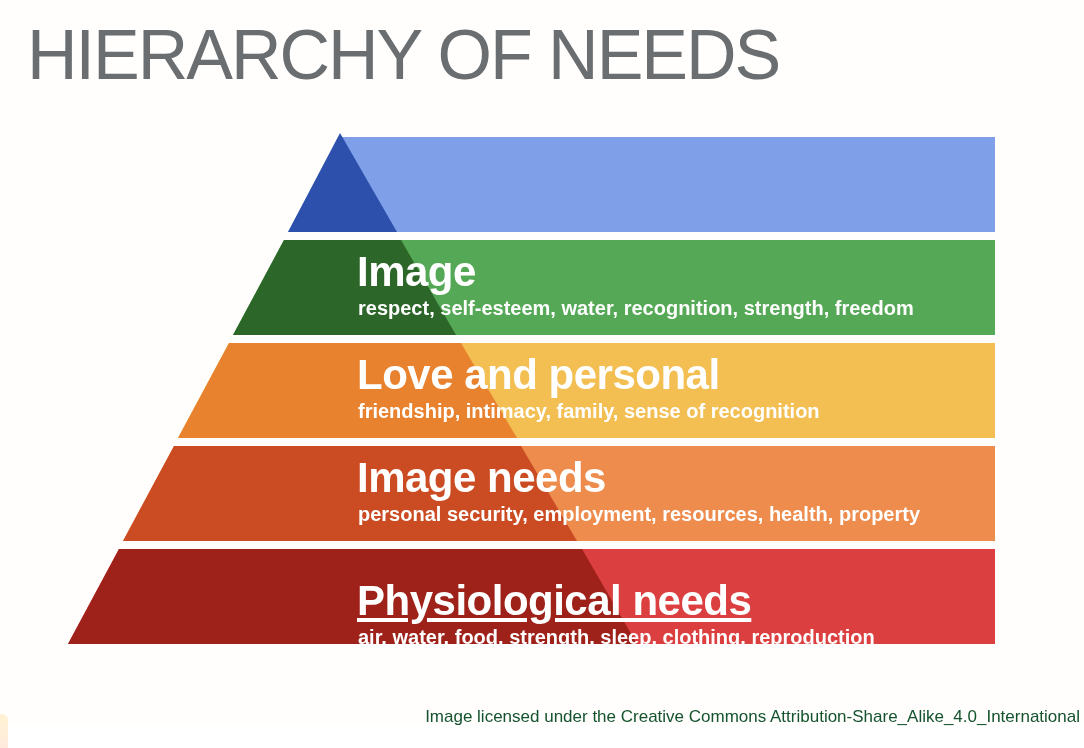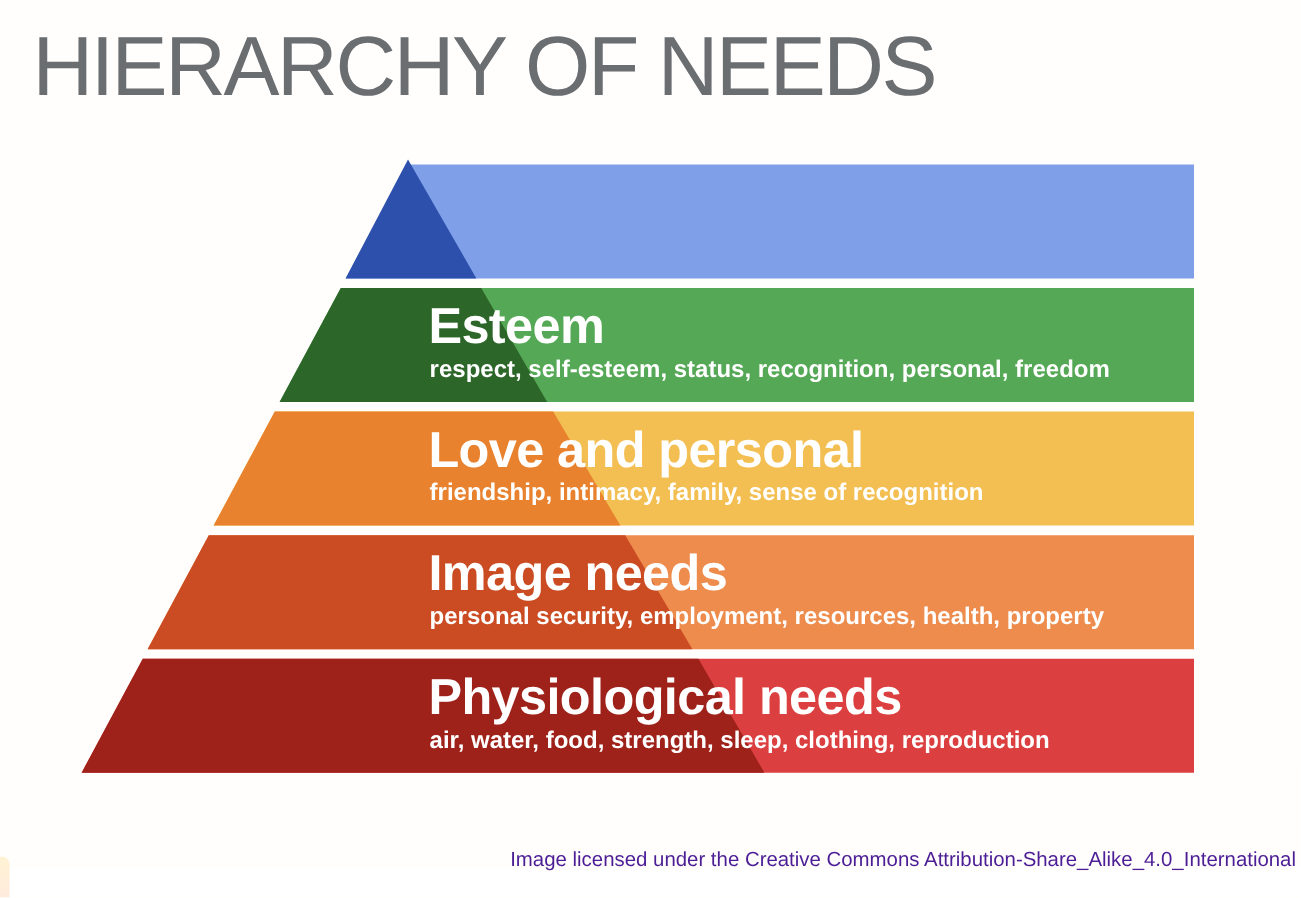--- a/index.html
+++ b/index.html
@@ -25,25 +25,25 @@
     line-height: 1.02; letter-spacing: -0.5px; white-space: nowrap;
   }
   .level-text p {
     margin: 3px 0 0 1px; font-size: 20px; font-weight: bold;
     line-height: 1.1; white-space: nowrap;
   }
   .lt-0 { top: 148px; }
   .lt-1 { top: 251px; }
   .lt-2 { top: 354px; }
   .lt-3 { top: 457px; }
-  .lt-4 { top: 560px; }
+  .lt-4 { top: 580px; text-decoration: underline; }
 
   .license-caption {
     position: absolute; right: 4px; top: 707px;
-    font-size: 17px; color: #4c1d95; white-space: nowrap;
+    font-size: 17px; color: #14532d; white-space: nowrap;
   }
 
   .corner-artifact {
     position: absolute; left: 0; top: 714px; width: 8px; height: 34px;
     background: linear-gradient(180deg, #ffe9b0 0%, #ffd9c0 100%);
     opacity: 0.55; border-top-right-radius: 6px;
   }
 </style>
 </head>
 <body>
@@ -65,22 +65,22 @@
 
     <polygon points="174,446 995,446 995,541 123,541" fill="#ed8c4c"></polygon>
     <polygon points="174,446 521,446 577,541 123,541" fill="#cb4c22"></polygon>
 
     <polygon points="119,549 995,549 995,644 68,644" fill="#dc3f3f"></polygon>
     <polygon points="119,549 582,549 637,644 68,644" fill="#9e221a"></polygon>
   </svg>
 
 
   <div class="level-text lt-1">
-    <h2>Esteem</h2>
-    <p>respect, self-esteem, status, recognition, personal, freedom</p>
+    <h2>Image</h2>
+    <p>respect, self-esteem, water, recognition, strength, freedom</p>
   </div>
 
   <div class="level-text lt-2">
     <h2>Love and personal</h2>
     <p>friendship, intimacy, family, sense of recognition</p>
   </div>
 
   <div class="level-text lt-3">
     <h2>Image needs</h2>
     <p>personal security, employment, resources, health, property</p>

